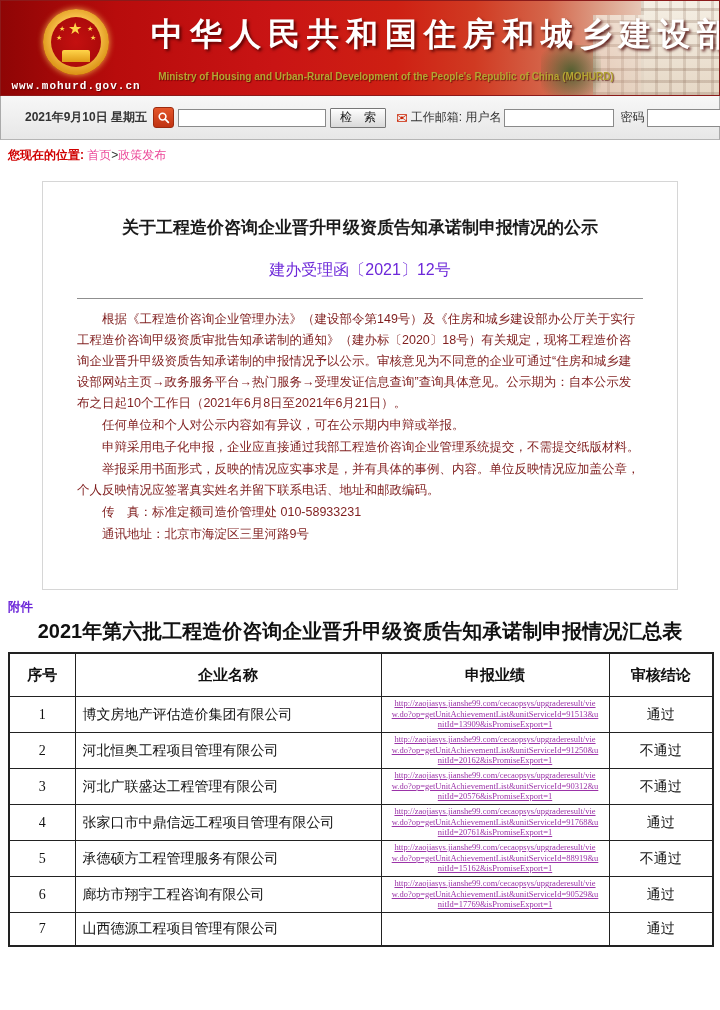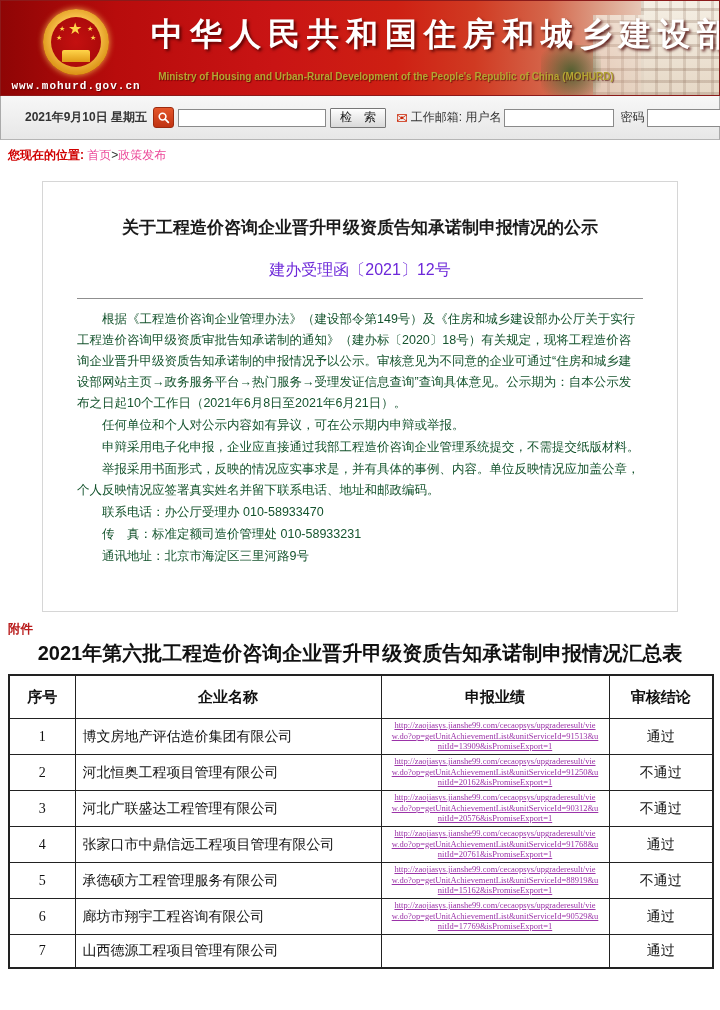--- a/index.html
+++ b/index.html
@@ -96,25 +96,25 @@
 
   
   .doc-box {
     width: 636px; margin: 13px auto 0; border: 1px solid #d6d6d6; background: #fff;
     padding: 34px 34px 44px;
   }
   .doc-title { text-align: center; font-size: 17px; font-weight: bold; color: #1a1a1a; line-height: 1.4; }
   .doc-number { text-align: center; font-size: 16px; color: #6d28d9; margin-top: 20px; }
   .doc-hr { border: none; border-top: 1px solid #8f8f8f; margin: 17px 0 10px; }
   .doc-body p {
-    text-indent: 2em; font-size: 12.5px; color: #14532d; line-height: 21px; margin-top: 1px;
-  }
-
-  
-  .attachment-label { margin: 9px 14px 2px 8px; font-size: 12.5px; font-weight: bold; color: #b91c1c; }
+    text-indent: 2em; font-size: 12.5px; color: #7f1d1d; line-height: 21px; margin-top: 1px;
+  }
+
+  
+  .attachment-label { margin: 9px 14px 2px 8px; font-size: 12.5px; font-weight: bold; color: #6d28d9; }
   .table-title {
     text-align: center; font-family: Liberation Sans, sans-serif;
     font-size: 20px; font-weight: bold; color: #111; margin: 2px 0 7px;
   }
   table.results {
     margin-left: 8px; width: 704px; border-collapse: collapse; table-layout: fixed;
     border: 2px solid #222;
     font-family: "Liberation Serif", "DejaVu Serif", serif;
   }
   table.results th, table.results td { border: 1px solid #222; }
@@ -181,21 +181,20 @@
 
 <div class="doc-box">
   <div class="doc-title">关于工程造价咨询企业晋升甲级资质告知承诺制申报情况的公示</div>
   <div class="doc-number">建办受理函〔2021〕12号</div>
   <hr class="doc-hr">
   <div class="doc-body">
       <p>根据《工程造价咨询企业管理办法》（建设部令第149号）及《住房和城乡建设部办公厅关于实行工程造价咨询甲级资质审批告知承诺制的通知》（建办标〔2020〕18号）有关规定，现将工程造价咨询企业晋升甲级资质告知承诺制的申报情况予以公示。审核意见为不同意的企业可通过“住房和城乡建设部网站主页→政务服务平台→热门服务→受理发证信息查询”查询具体意见。公示期为：自本公示发布之日起10个工作日（2021年6月8日至2021年6月21日）。</p>
       <p>任何单位和个人对公示内容如有异议，可在公示期内申辩或举报。</p>
       <p>申辩采用电子化申报，企业应直接通过我部工程造价咨询企业管理系统提交，不需提交纸版材料。</p>
       <p>举报采用书面形式，反映的情况应实事求是，并有具体的事例、内容。单位反映情况应加盖公章，个人反映情况应签署真实姓名并留下联系电话、地址和邮政编码。</p>
-      <p>联系电话：办公厅受理办 010-58933470</p>
       <p>传　真：标准定额司造价管理处 010-58933231</p>
       <p>通讯地址：北京市海淀区三里河路9号</p>
     </div>
 </div>
 
 <div class="attachment-label">附件</div>
 <div class="table-title">2021年第六批工程造价咨询企业晋升甲级资质告知承诺制申报情况汇总表</div>
 
 <table class="results">
   <colgroup>

